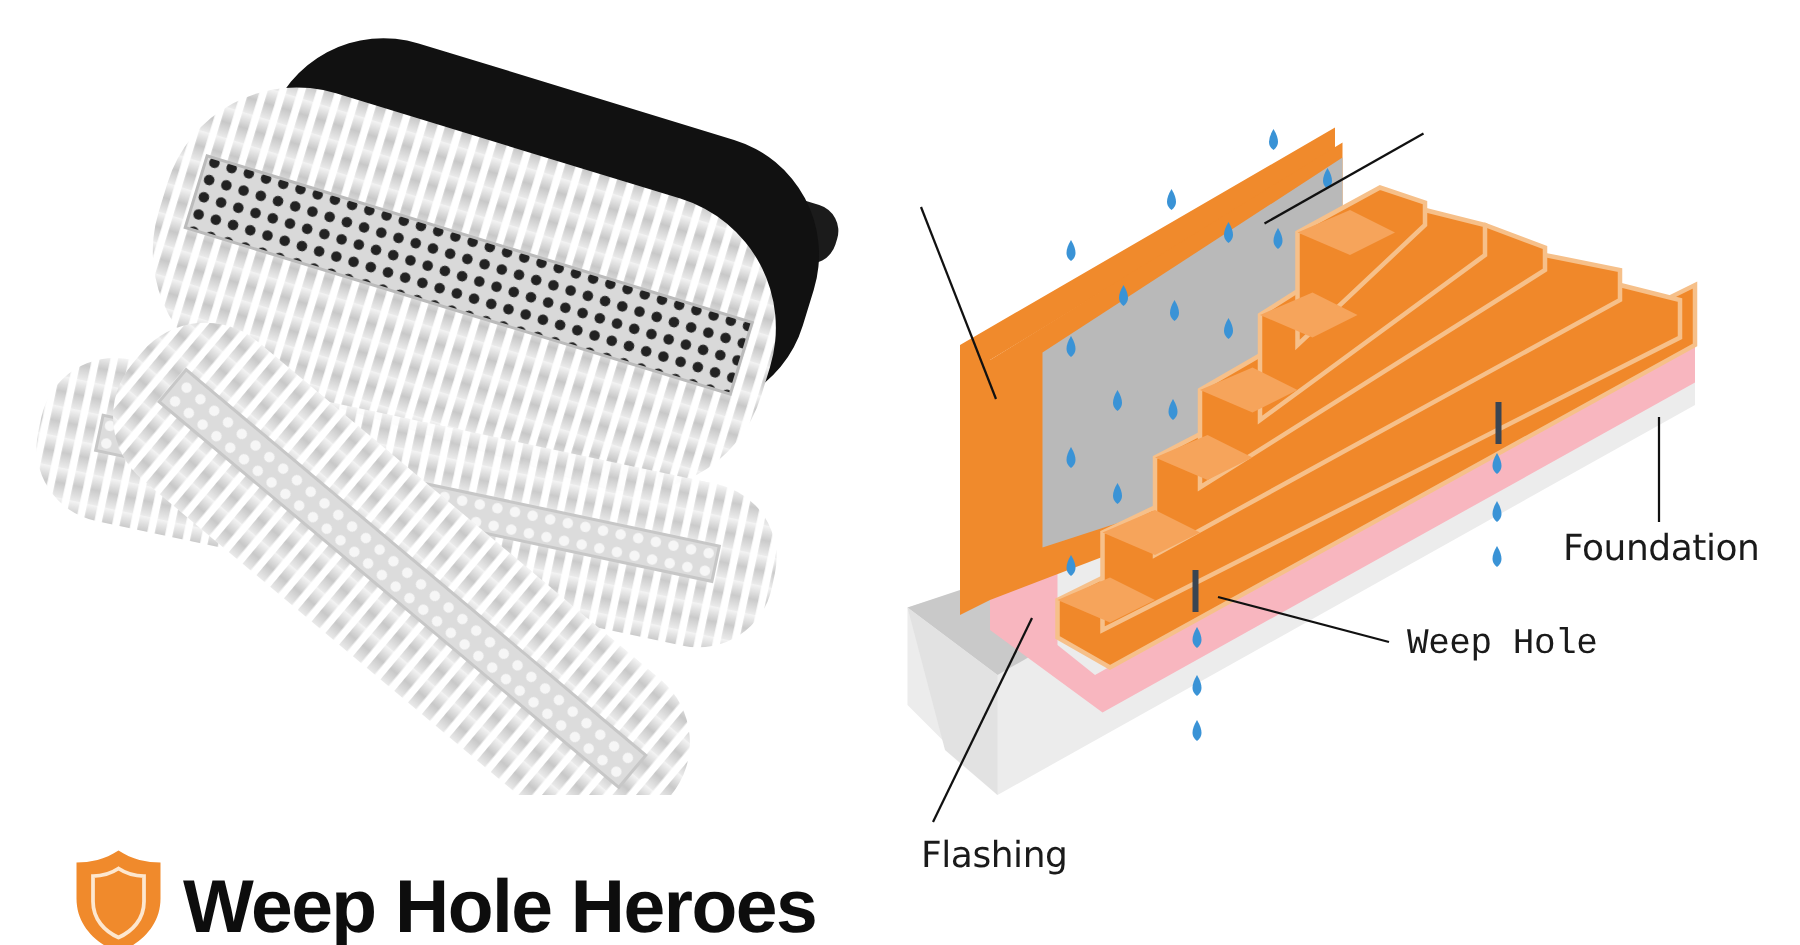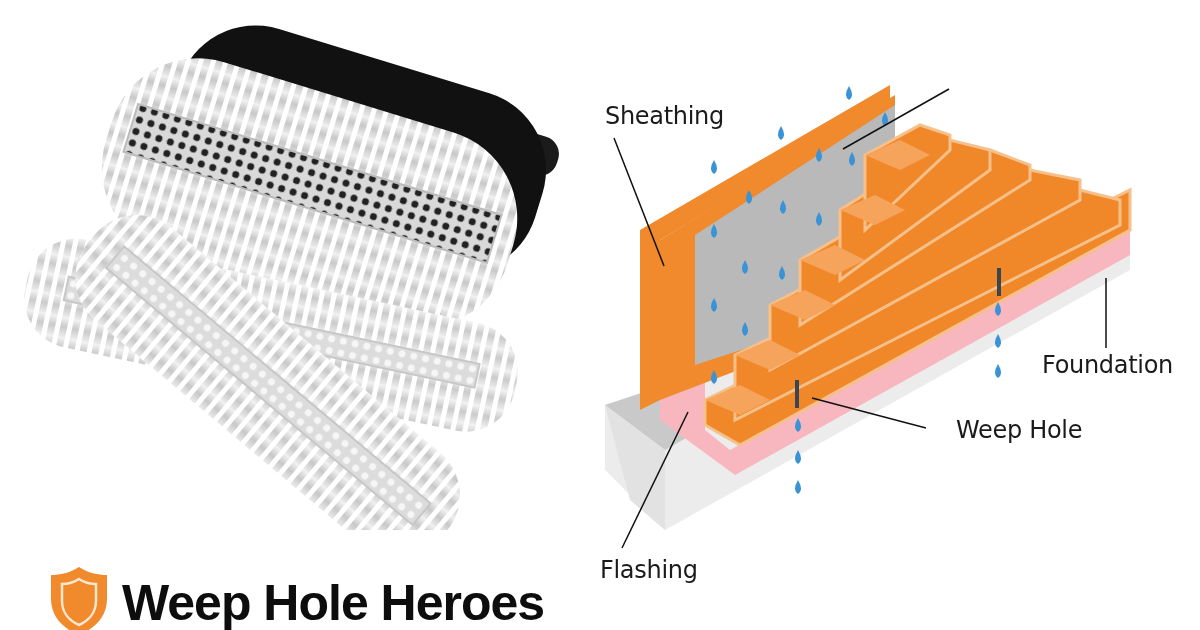--- a/index.html
+++ b/index.html
@@ -129,24 +129,23 @@
 
     <g stroke="#111" stroke-width="1.5" fill="none">
       <line x1="614" y1="138" x2="664" y2="266"></line>
       <line x1="949" y1="89" x2="843" y2="149"></line>
       <line x1="1106" y1="278" x2="1106" y2="348"></line>
       <line x1="812" y1="398" x2="926" y2="428"></line>
       <line x1="688" y1="412" x2="622" y2="548"></line>
     </g>
   </svg>
 
-  <div class="label" style="left:15px; top:42px;">Sheathing</div>
   <div class="label" style="left:452px; top:291px;">Foundation</div>
-  <div class="label" style="left:366px; top:356px;">Weep Hole</div>
-  <div class="label" style="left:10px; top:496px;">Flashing</div>
+  <div class="label" style="left:348px; top:356px;font-family:Liberation Mono, monospace;">Weep Hole</div>
+  <div class="label" style="left:24px; top:496px;">Flashing</div>
 </div>
 
 <div class="brand">
   <span>
     <svg width="62" height="72" viewBox="0 0 62 72">
       <path d="M31 2 C22 8 12 10 3 10 L3 34 C3 52 16 64 31 70 C46 64 59 52 59 34 L59 10 C50 10 40 8 31 2Z" fill="#f08a2c"></path>
       <path d="M31 14 C25 18 19 19 14 19 L14 36 C14 48 22 56 31 60 C40 56 48 48 48 36 L48 19 C43 19 37 18 31 14Z" fill="none" stroke="#fde7cf" stroke-width="2.5"></path>
     </svg>
   </span>
   <span class="brand-name">Weep Hole Heroes</span>

